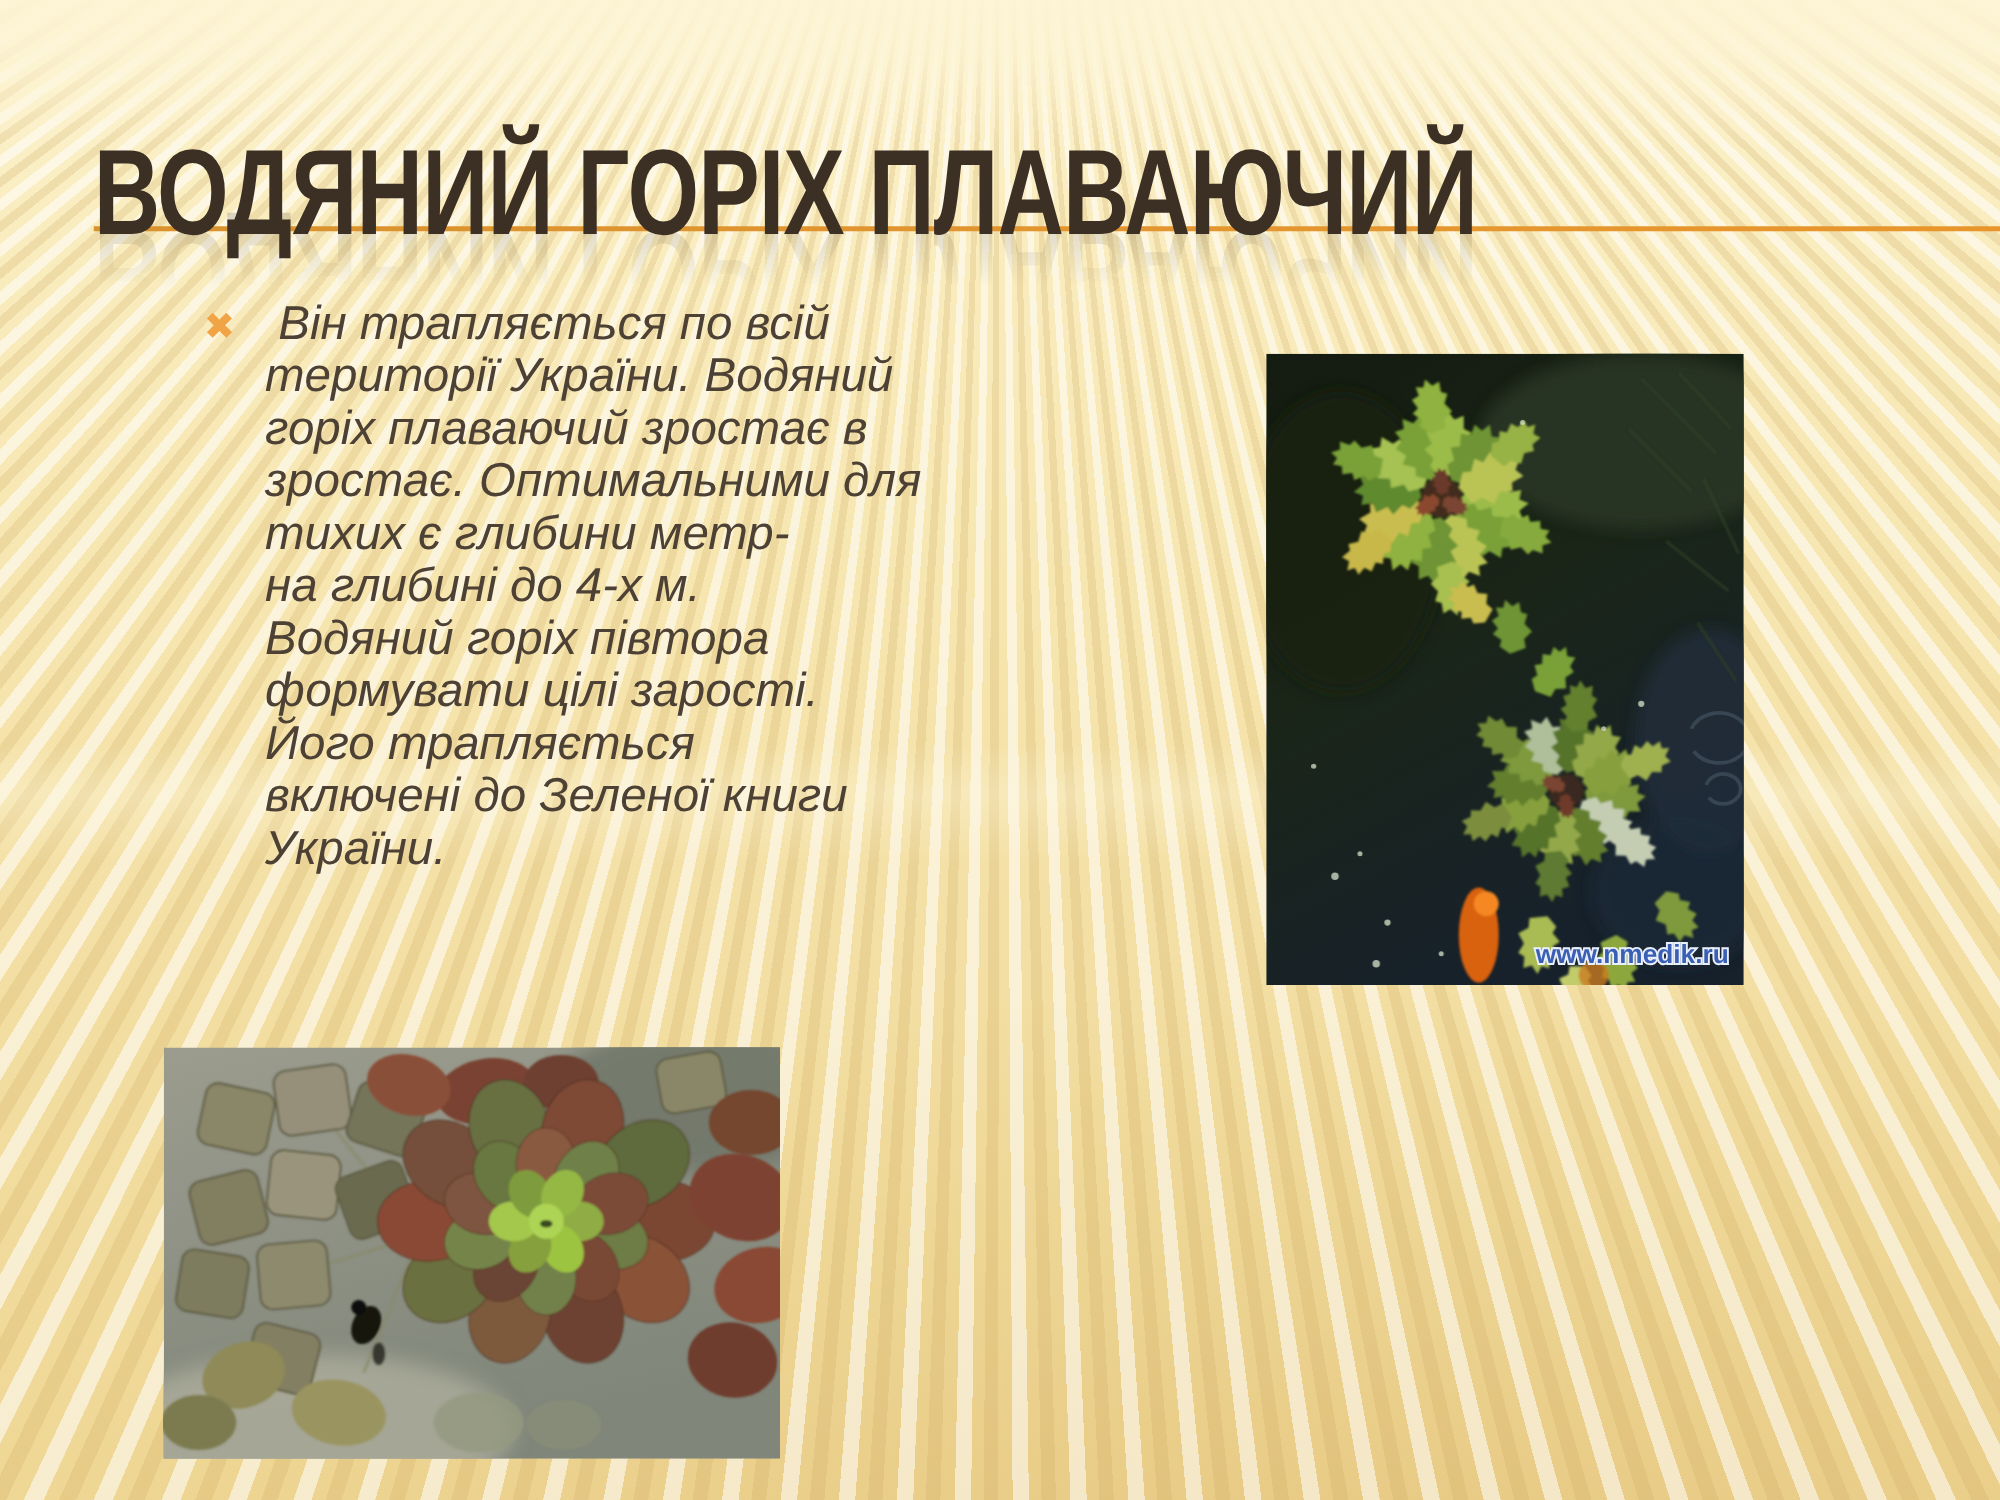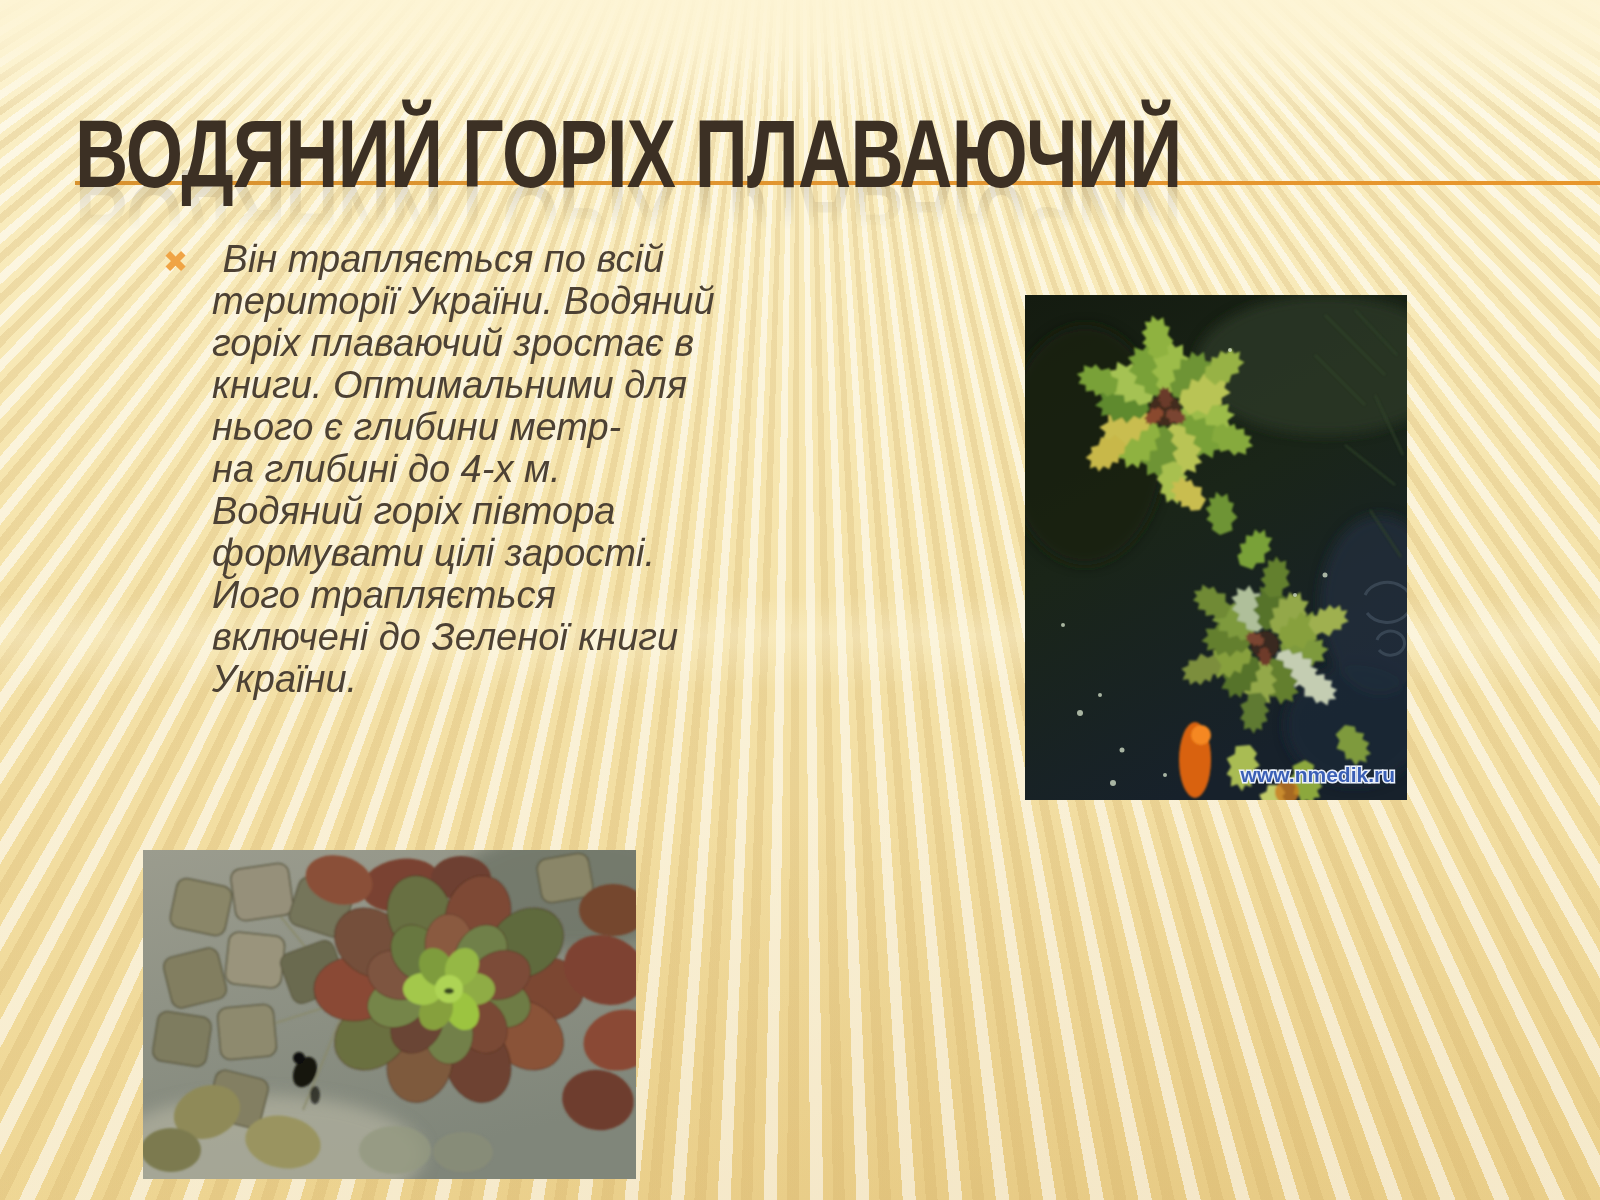--- a/index.html
+++ b/index.html
@@ -44,43 +44,43 @@
     mask-image:linear-gradient(to bottom,rgba(0,0,0,0) 0%,rgba(0,0,0,0) 38%,rgba(0,0,0,.6) 100%);
   }
   .bullet-marker{
     position:absolute;left:163px;top:247px;
     font-size:30px;font-weight:700;color:#F0A445;line-height:30px;
   }
   .body-block{position:absolute;left:212px;top:238px;}
   .bline{
     font-size:38px;line-height:42px;color:#4C4134;white-space:pre;font-style:italic;
   }
-  .photo{position:absolute;margin:12px;padding:0;}
+  .photo{position:absolute;margin:0;padding:0;}
   .photo svg{display:block;}
   .photo-right{left:1013px;top:283px;width:382px;height:505px;}
   .photo-bottom{left:131px;top:838px;width:493px;height:329px;}
 </style>
 </head>
 <body>
 
 <div class="slide">
   <div class="rays"></div>
   <div class="topcap"></div>
 
   <div class="accent-line"></div>
   <div class="title-reflection">ВОДЯНИЙ ГОРІХ ПЛАВАЮЧИЙ</div>
   <h1 class="title">ВОДЯНИЙ ГОРІХ ПЛАВАЮЧИЙ</h1>
 
   <div class="bullet-marker">✖</div>
   <div class="body-block">
     <div class="bline"> Він трапляється по всій</div>
     <div class="bline">території України. Водяний</div>
     <div class="bline">горіх плаваючий зростає в</div>
-    <div class="bline">книги. Оптимальними для</div>
-    <div class="bline">нього є глибини метр-</div>
+    <div class="bline">зростає. Оптимальними для</div>
+    <div class="bline">тихих є глибини метр-</div>
     <div class="bline">на глибині до 4-х м.</div>
     <div class="bline">Водяний горіх півтора</div>
     <div class="bline">формувати цілі зарості.</div>
     <div class="bline">Його трапляється</div>
     <div class="bline">включені до Зеленої книги</div>
     <div class="bline">України.</div>
   </div>
 
   <figure class="photo photo-right">
     <svg width="382" height="505" viewBox="0 0 382 505" xmlns="http://www.w3.org/2000/svg">

